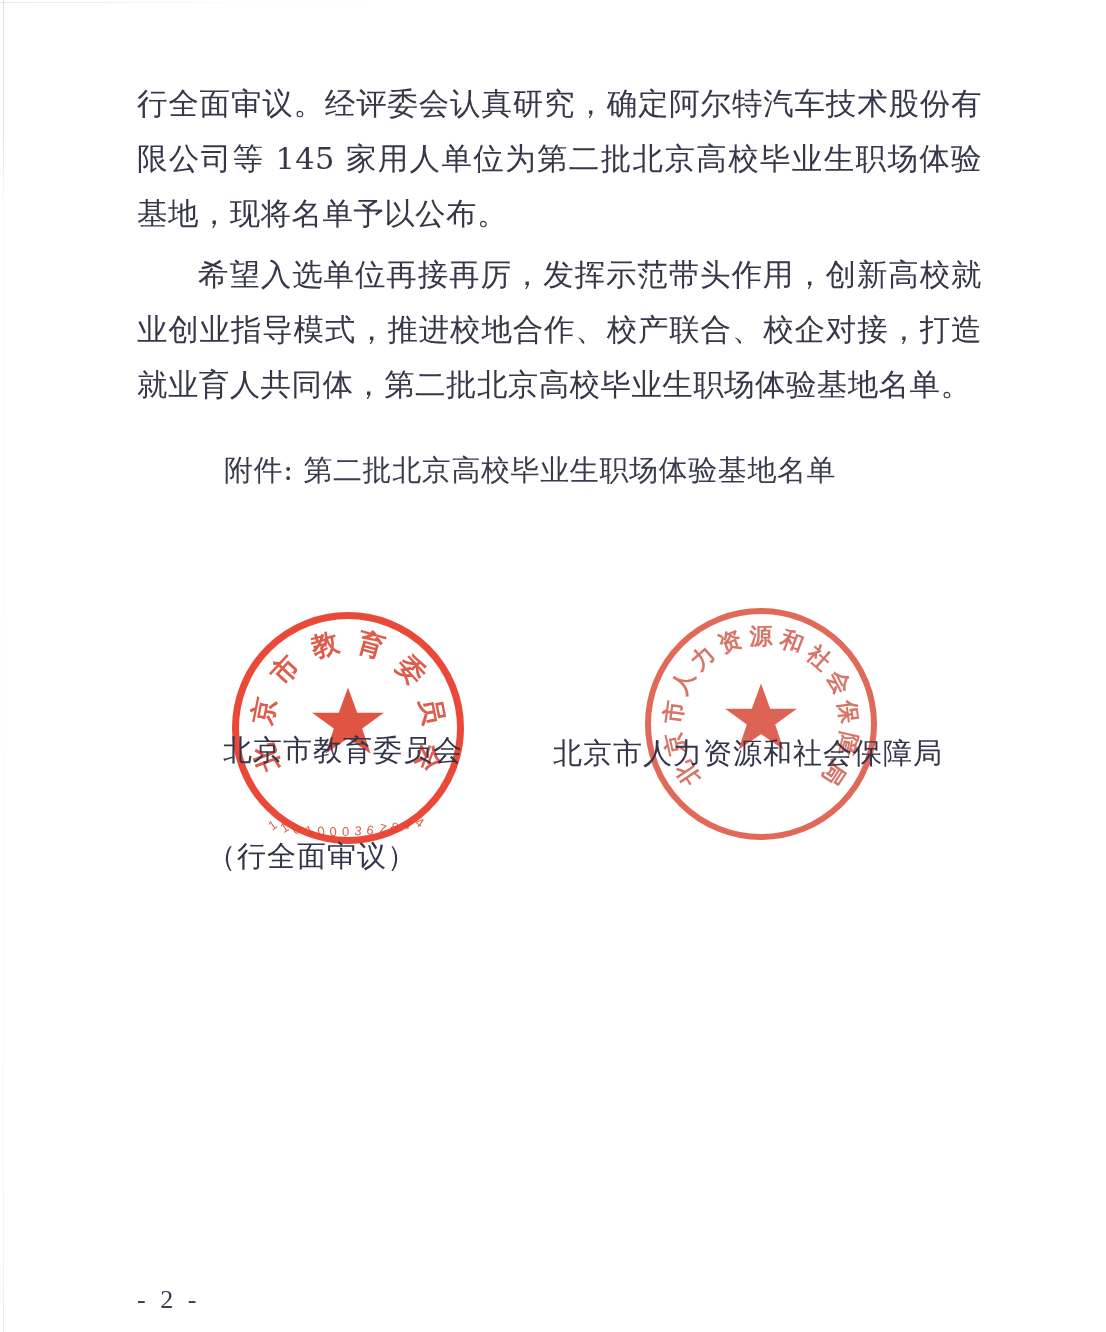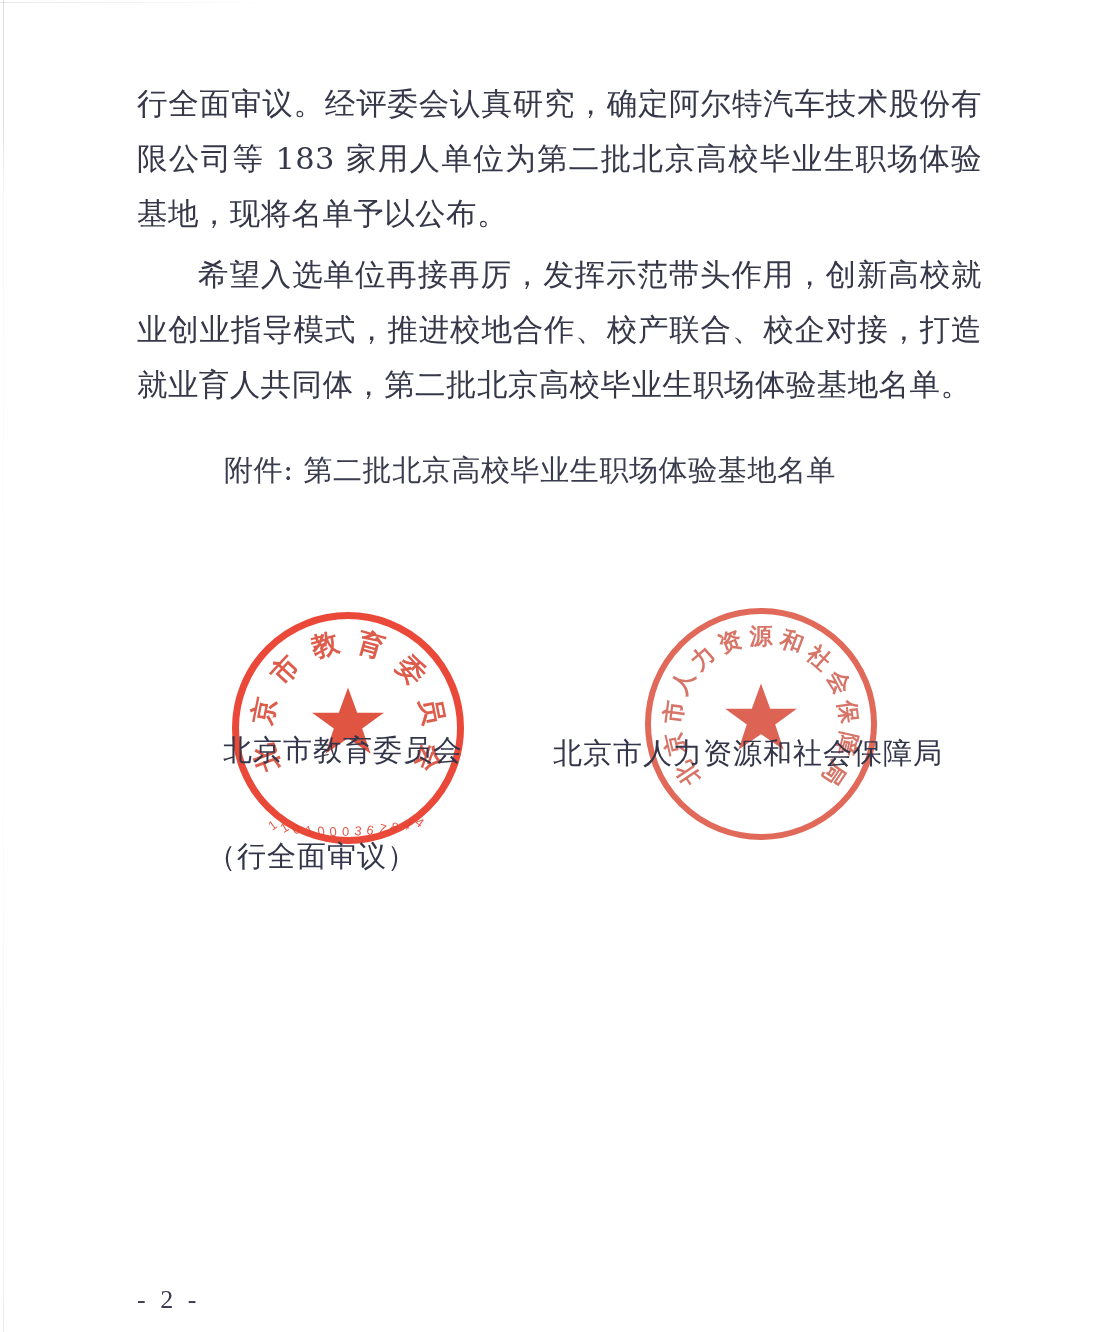--- a/index.html
+++ b/index.html
@@ -190,21 +190,21 @@
 </style>
 </head>
 <body>
 
 <div class="page">
 
   <div class="scan-edge-top"></div>
   <div class="scan-edge-left"></div>
 
   <div class="doc-body">
-    <p class="para">行全面审议。经评委会认真研究，确定阿尔特汽车技术股份有限公司等 183 家用人单位为第二批北京高校毕业生职场体验基地，现将名单予以公布。</p>
+    <p class="para">行全面审议。经评委会认真研究，确定阿尔特汽车技术股份有限公司等 145 家用人单位为第二批北京高校毕业生职场体验基地，现将名单予以公布。</p>
     <p class="para indent">希望入选单位再接再厉，发挥示范带头作用，创新高校就业创业指导模式，推进校地合作、校产联合、校企对接，打造就业育人共同体，第二批北京高校毕业生职场体验基地名单。</p>
   </div>
 
   <div class="attach-line">附件: 第二批北京高校毕业生职场体验基地名单</div>
 
   <div class="seal seal-left">
     <div class="ring"></div>
     <div class="arc-text"></div>
     <svg class="star" viewBox="0 0 100 100">
       <polygon points="50,4 61.8,36.4 96,36.4 68.2,56.6 79,89 50,69 21,89 31.8,56.6 4,36.4 38.2,36.4" fill="#dc3c28" opacity="0.88"></polygon>

